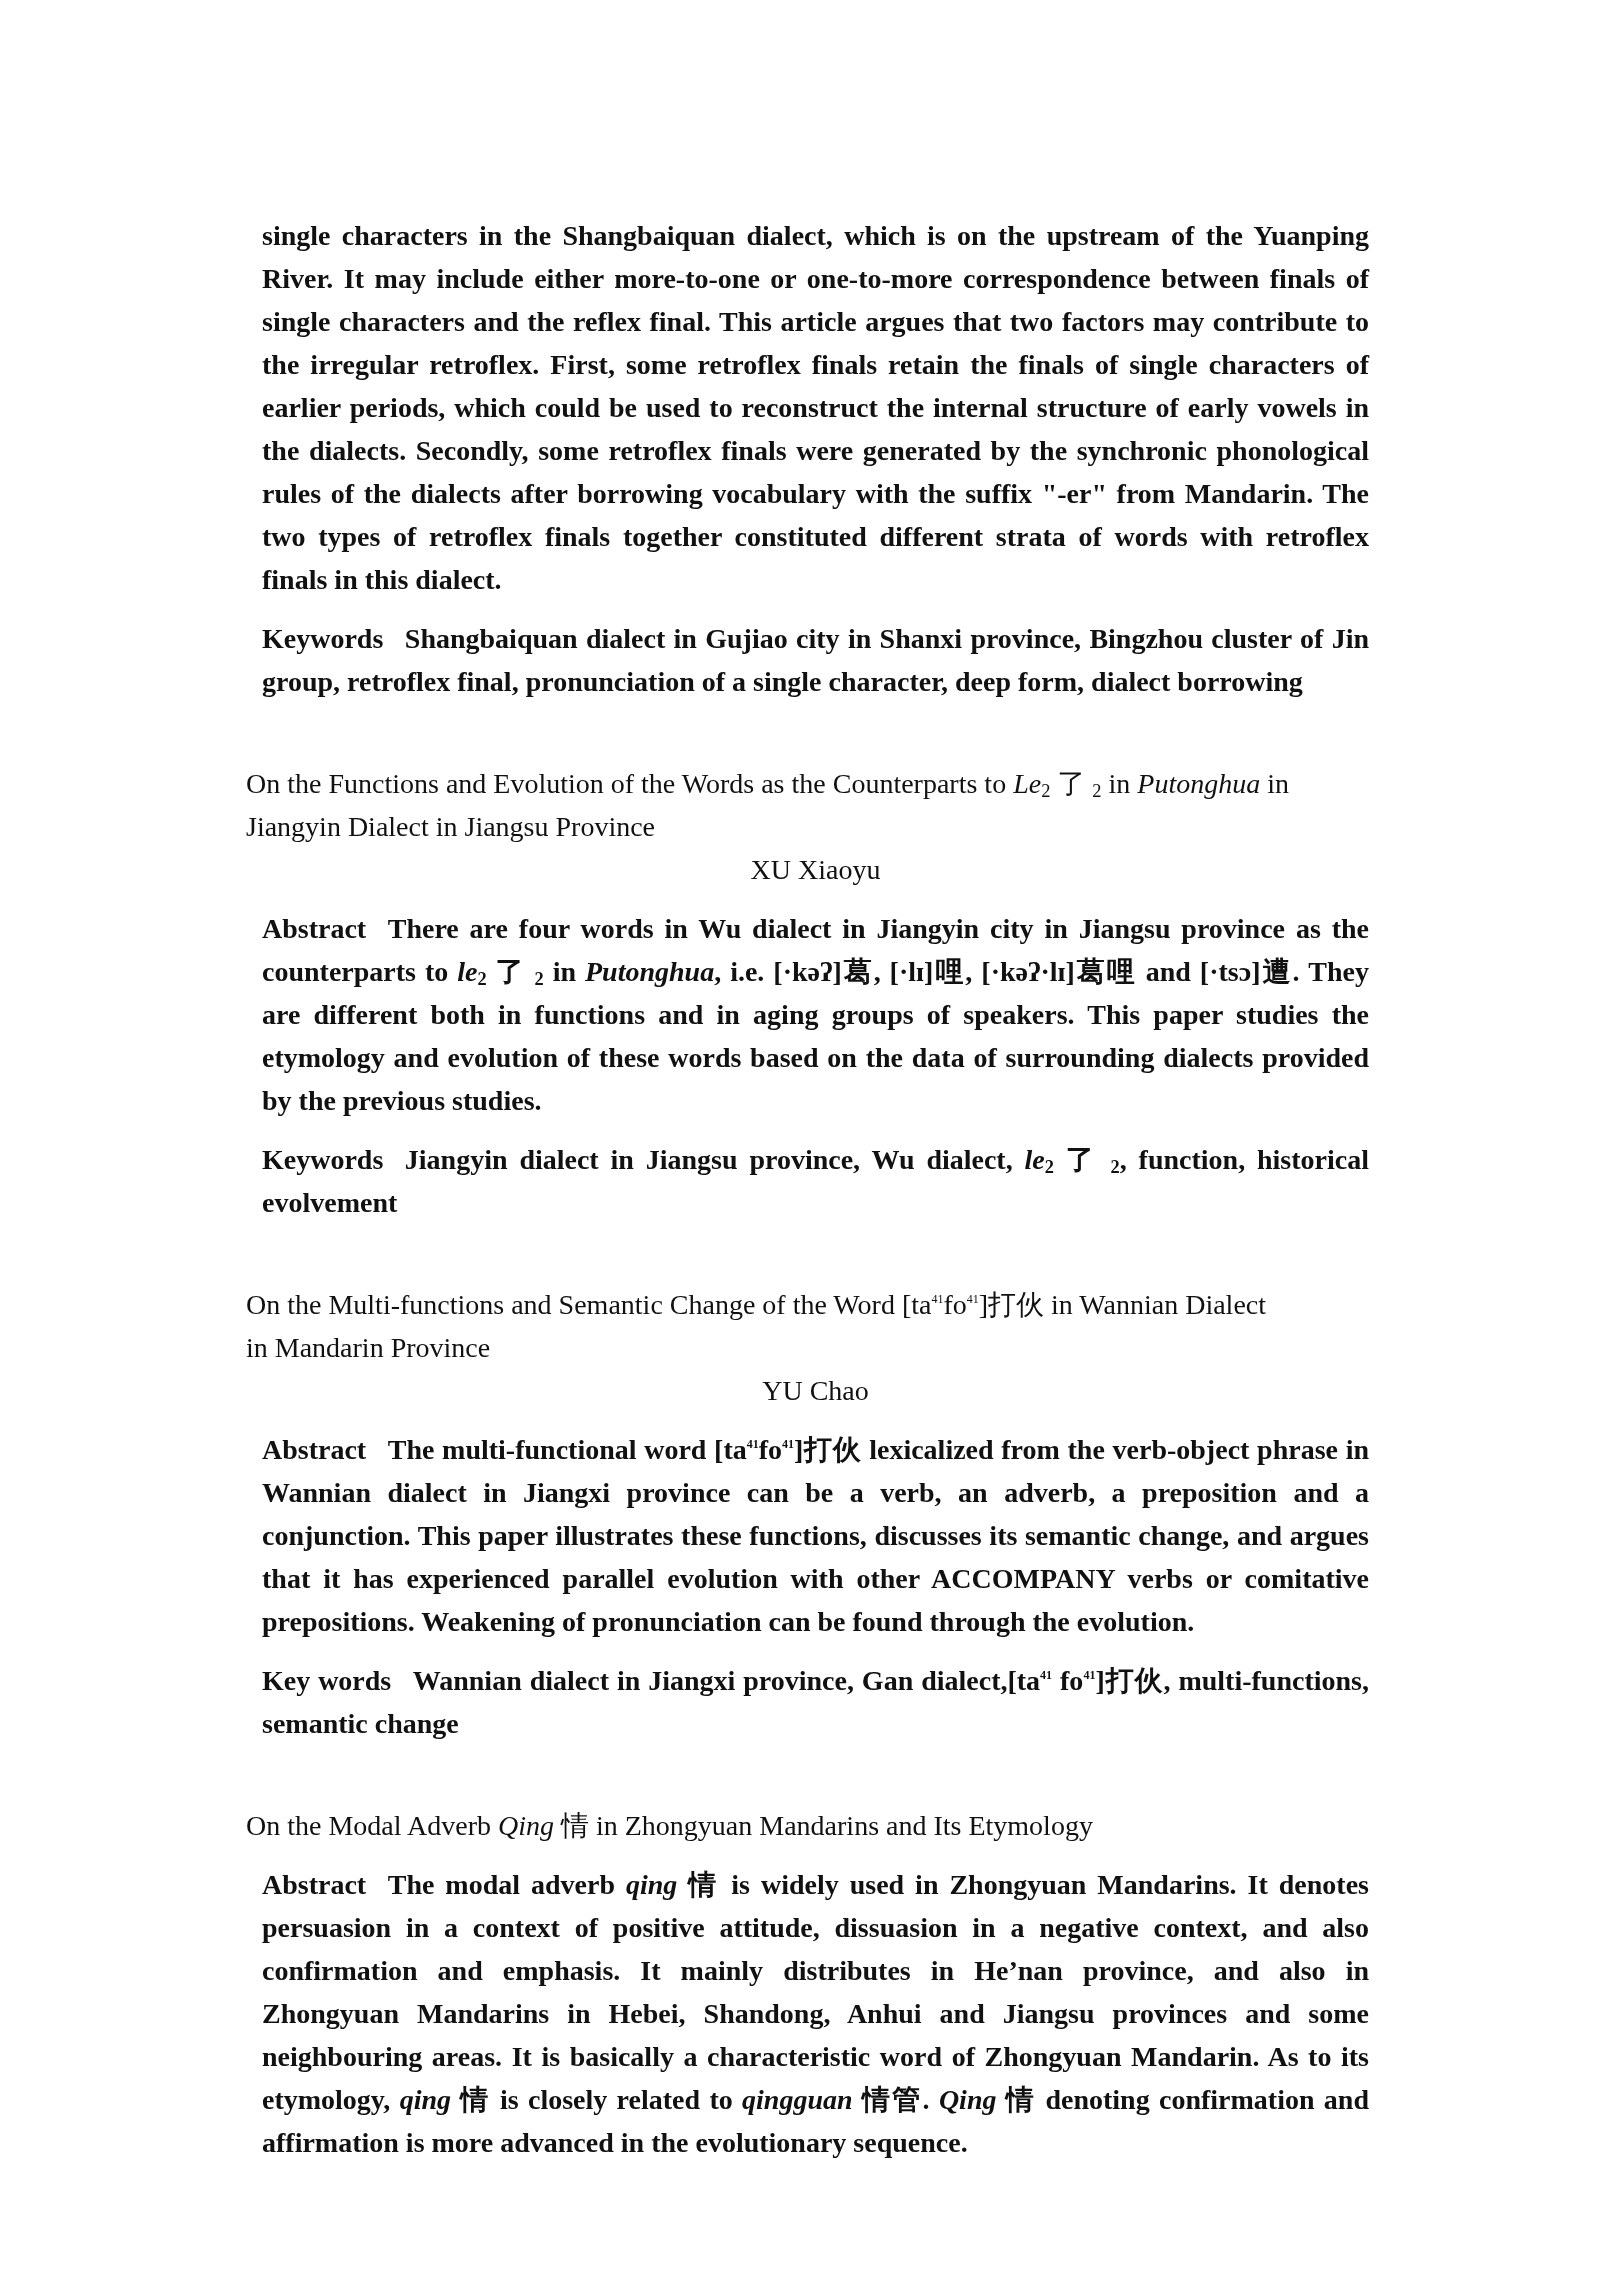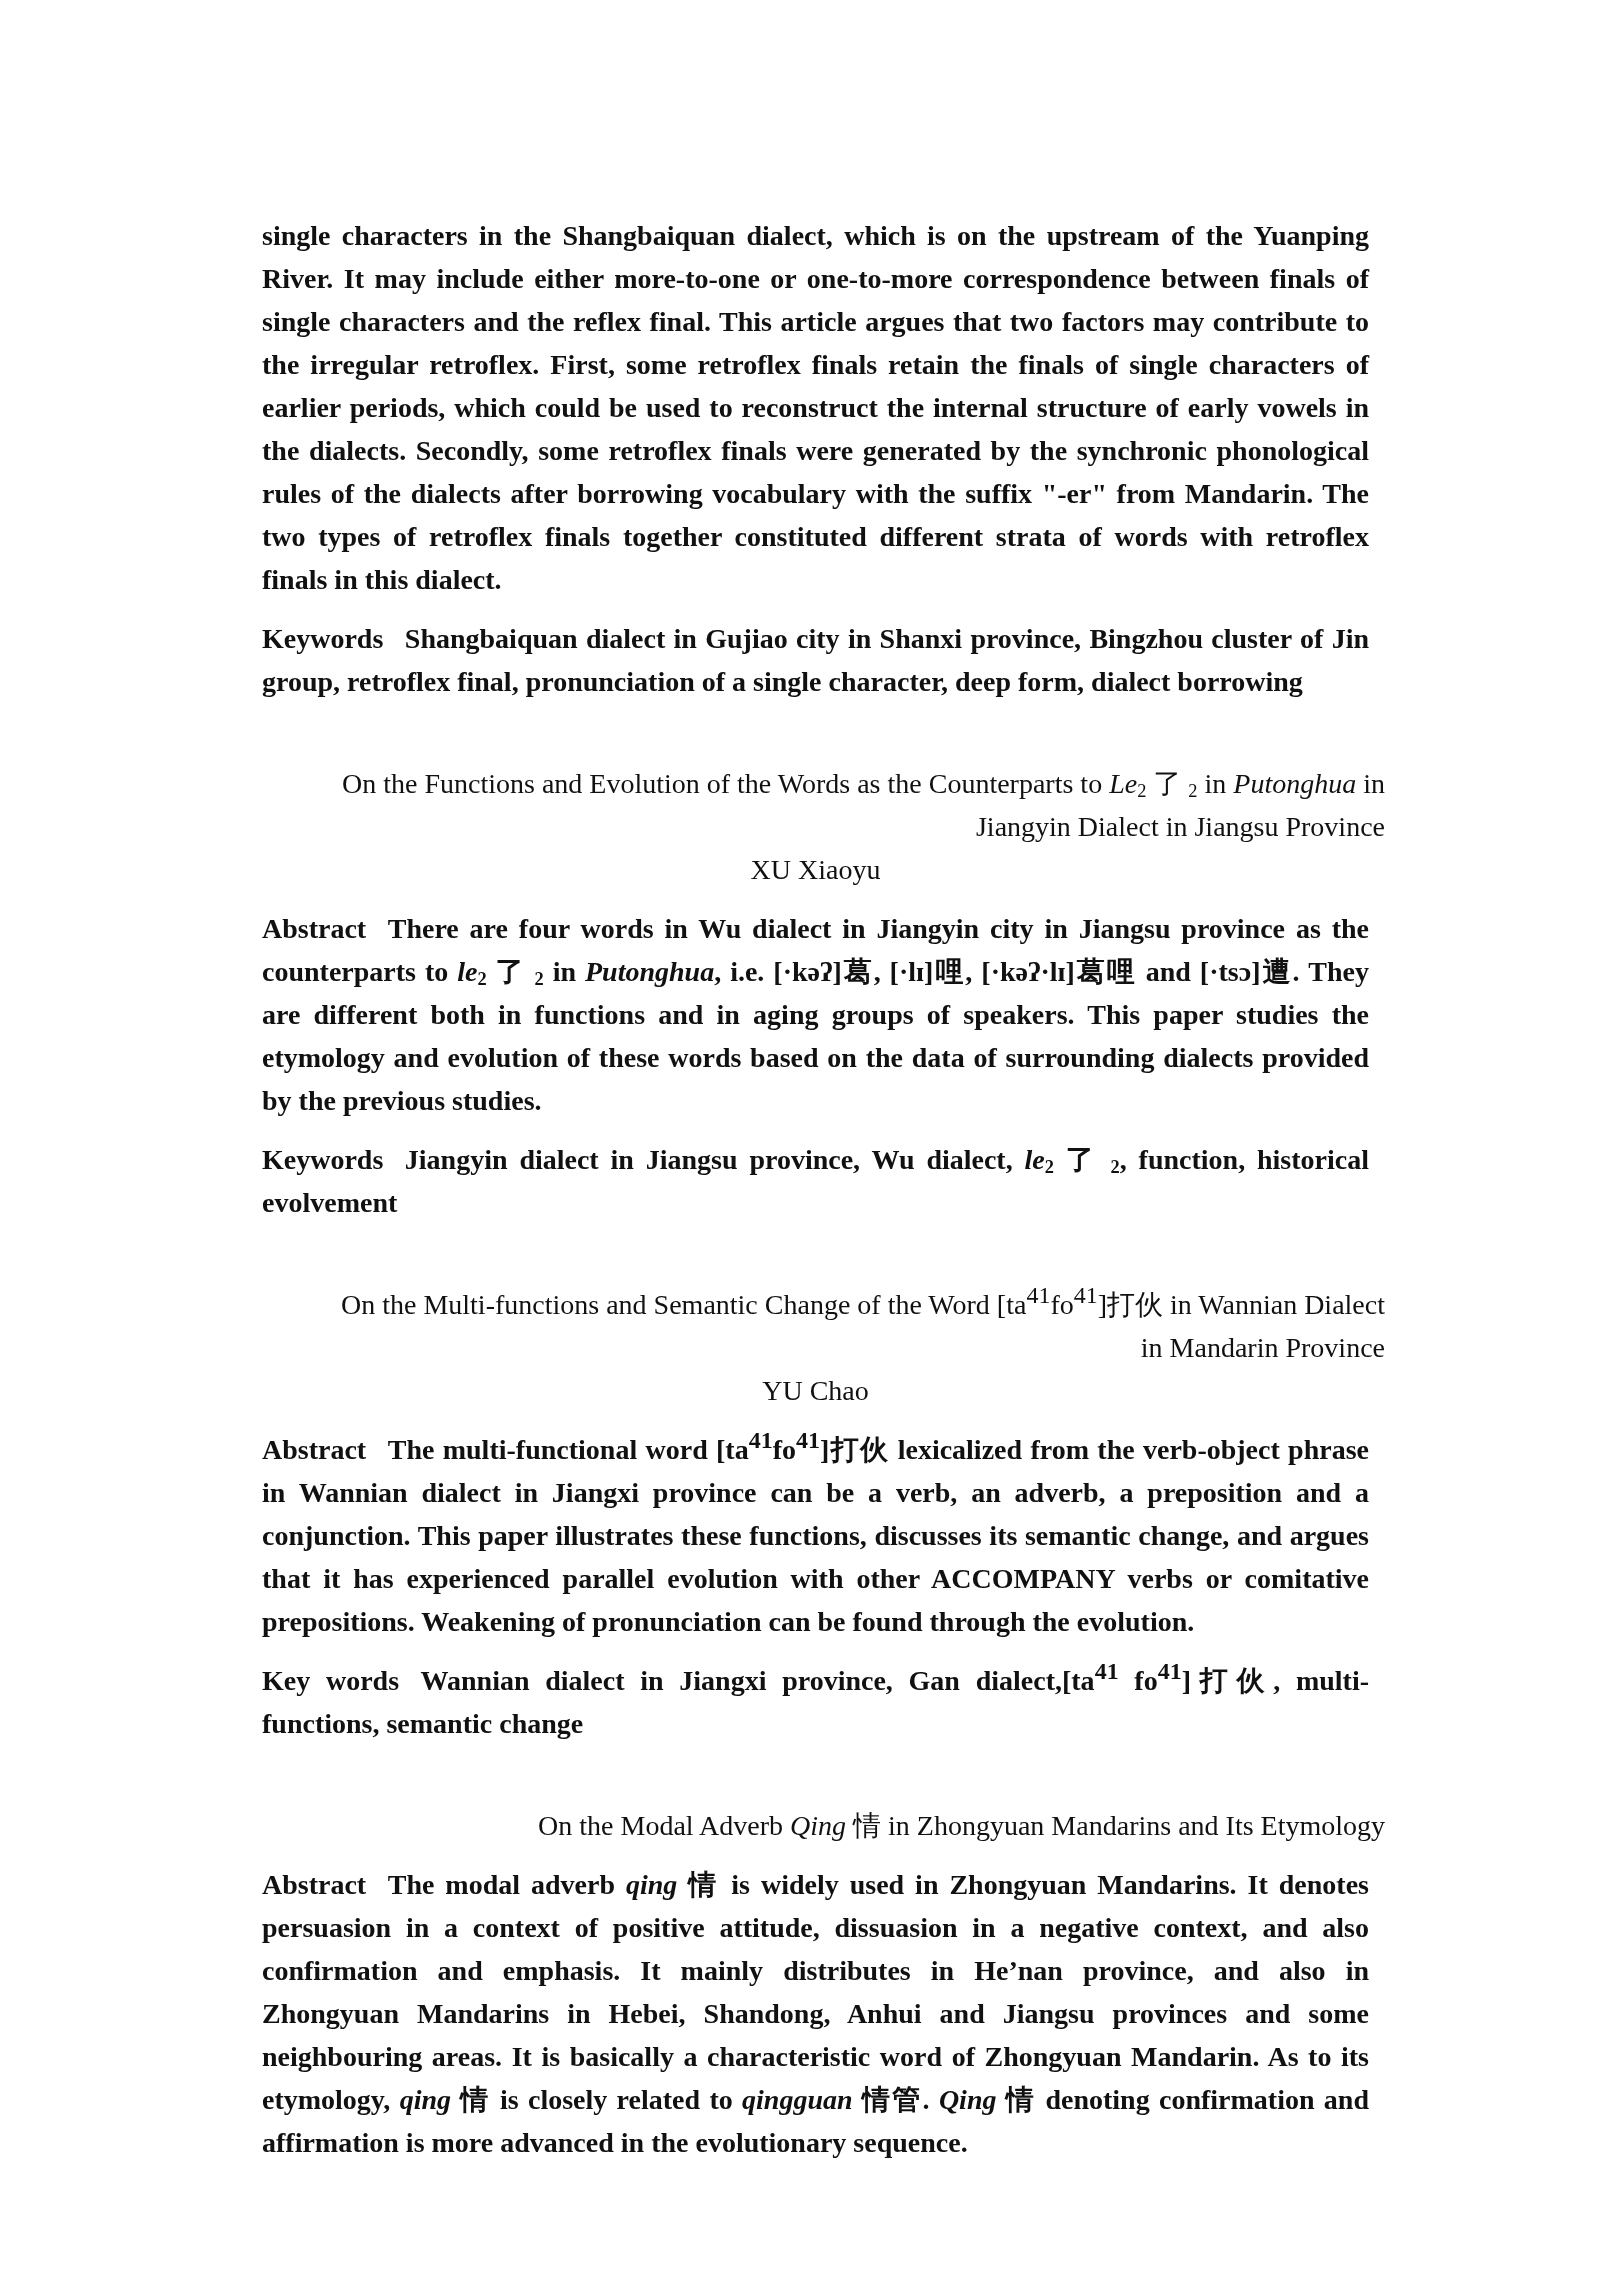--- a/index.html
+++ b/index.html
@@ -23,38 +23,38 @@
     font-size: 28px;
     line-height: 43px;
   }
   .para {
     text-align: justify;
     text-justify: inter-word;
     margin: 16px;
     font-weight: bold;
   }
   .title {
-    text-align: right;
+    text-align: left;
     margin: 0;
   }
   .author {
     text-align: center;
     margin: 0;
   }
   .gap {
     height: 43px;
   }
   .seg-italic { font-style: italic; }
   .seg-sub {
     font-size: 18.4px;
     vertical-align: -4.1px;
     line-height: 0;
   }
   .seg-sup {
-    font-size: 24px;
+    font-size: 12px;
     vertical-align: 11.2px;
     line-height: 0;
   }
   .label-gap {
     display: inline-block;
     width: 21.5px;
   }
 </style>
 </head>
 <body>

